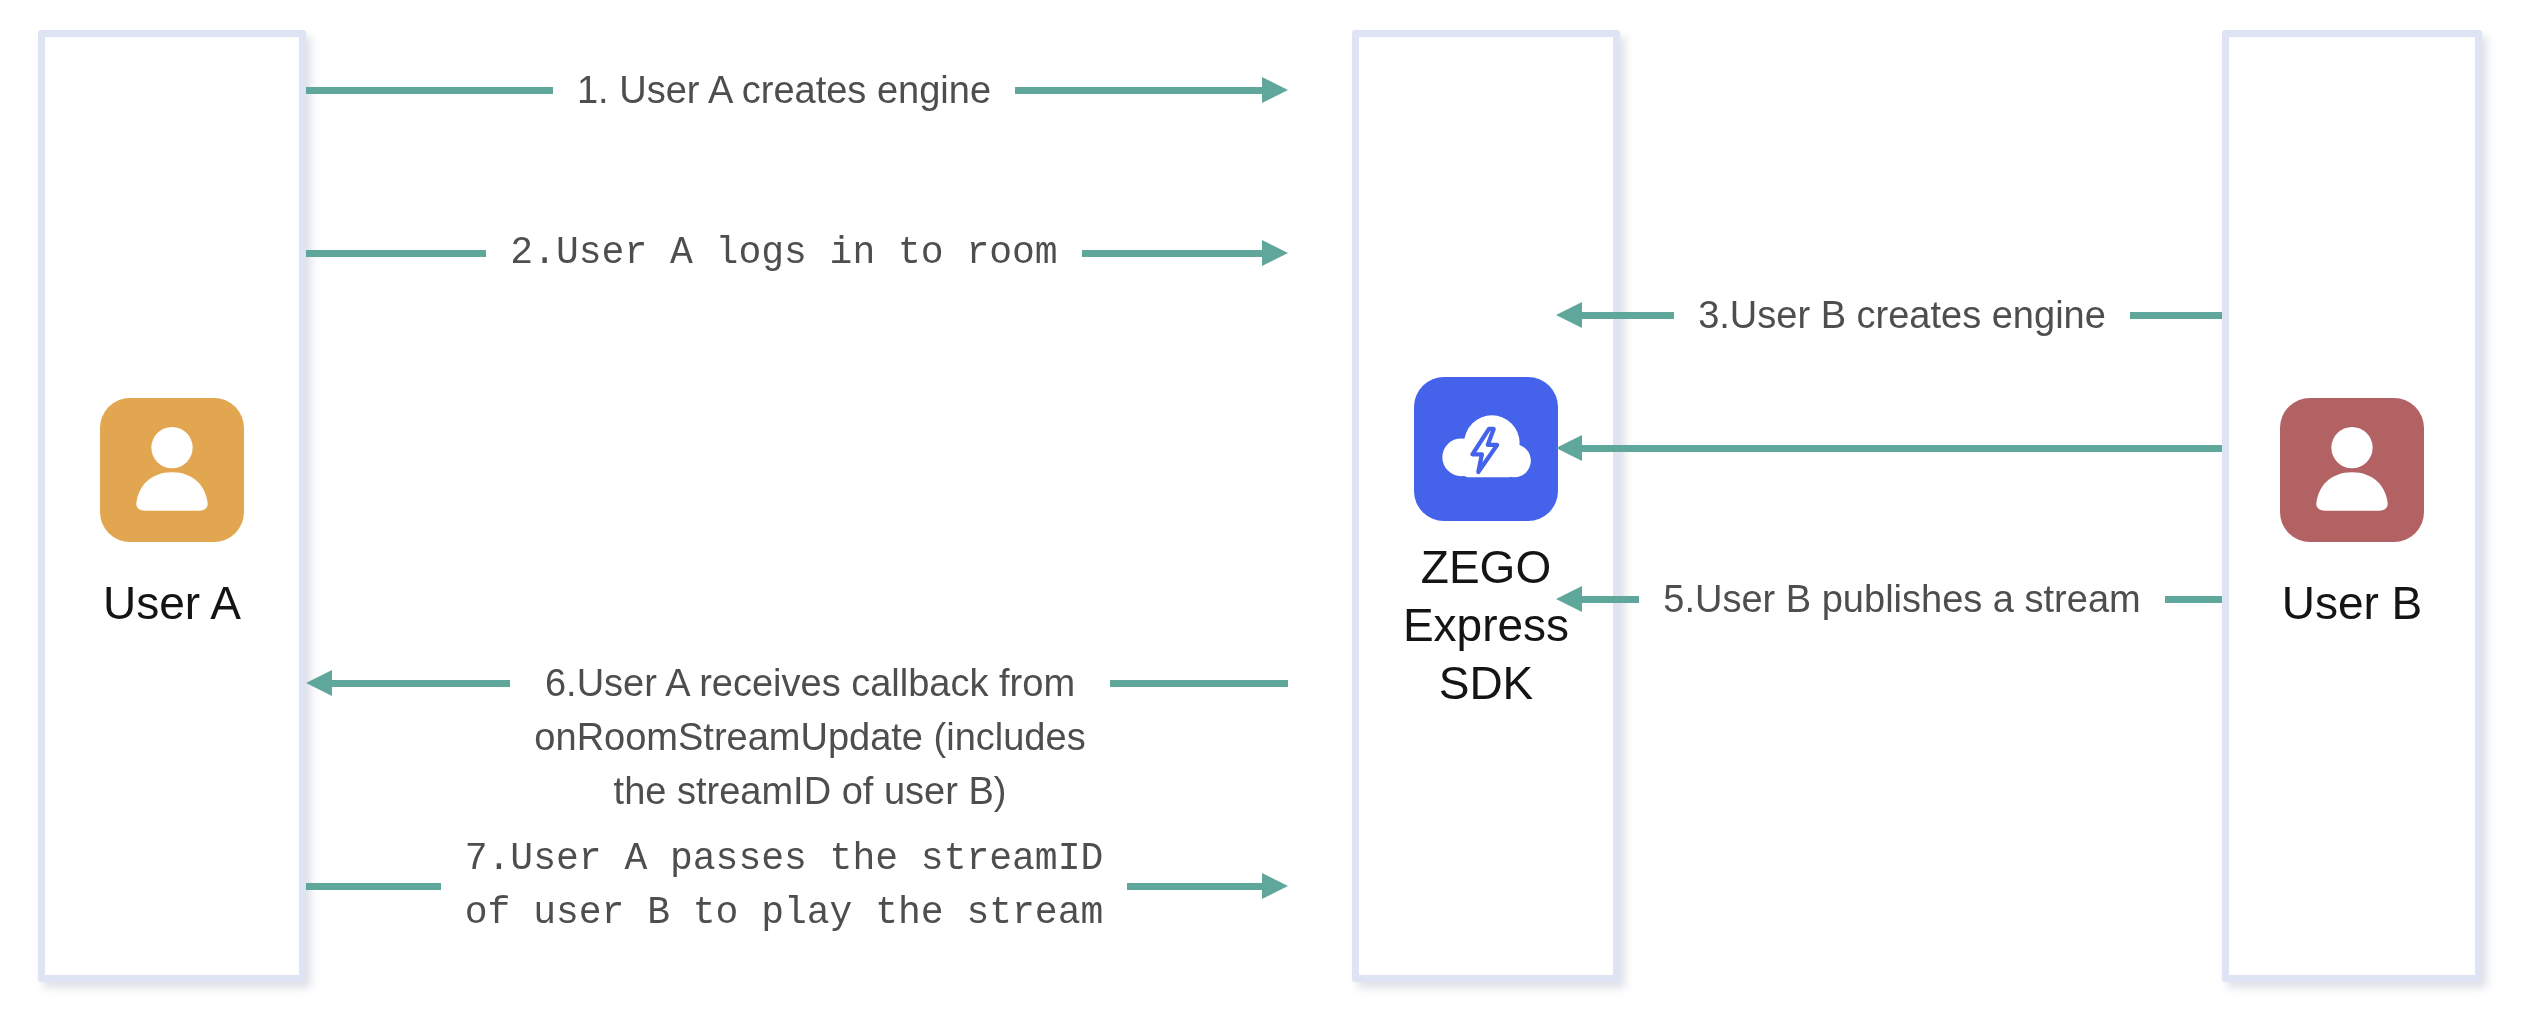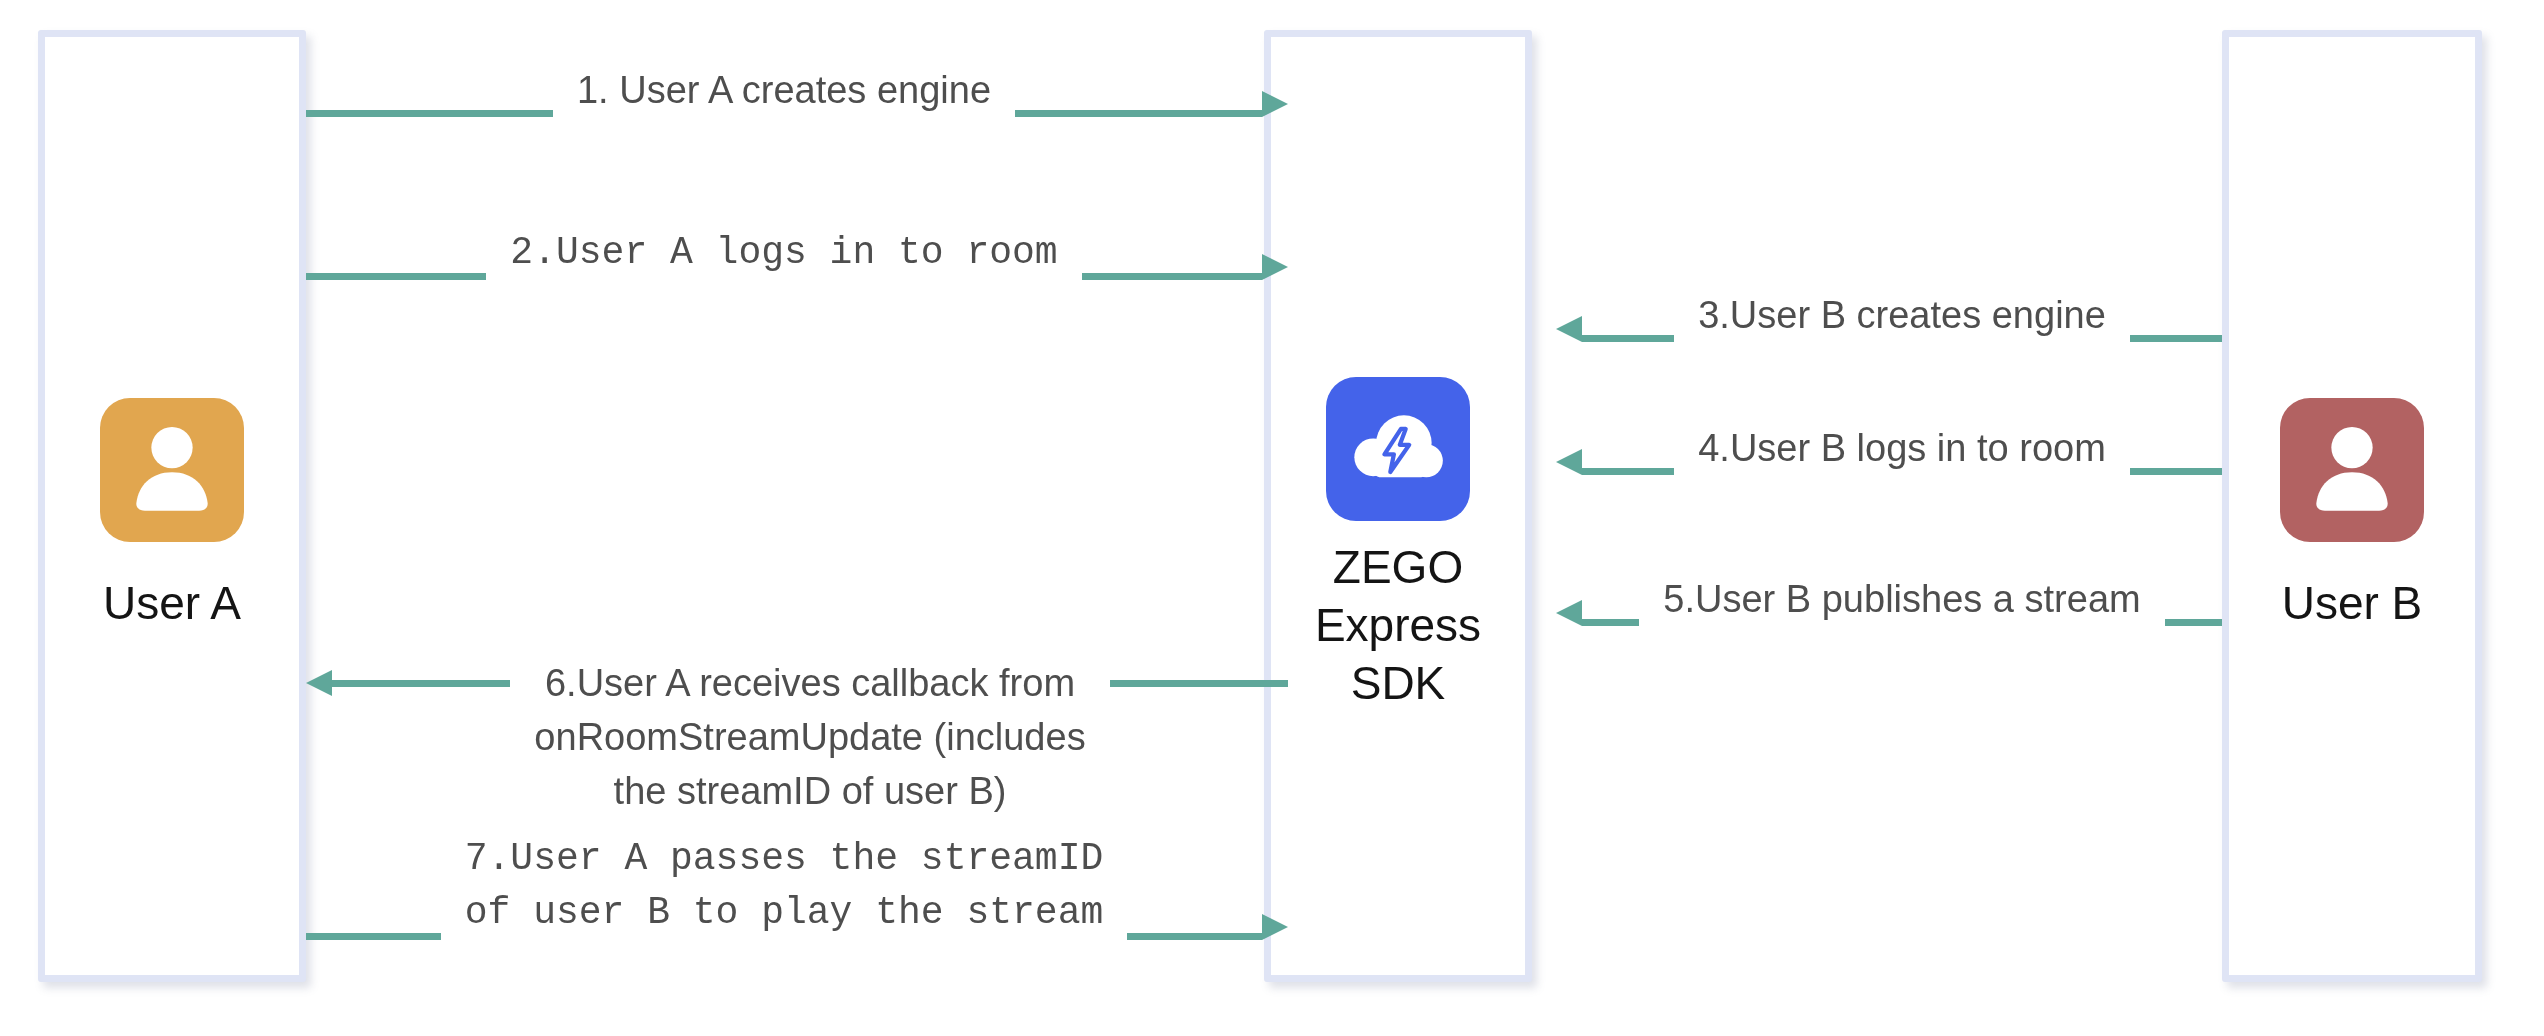--- a/index.html
+++ b/index.html
@@ -22,21 +22,21 @@
     position:absolute;
     top:30px;
     height:952px;
     background:#ffffff;
     border:7px solid var(--border);
     border-radius:3px;
     box-sizing:border-box;
     box-shadow:5px 6px 9px rgba(110,120,150,.22);
   }
   .box-a{left:38px;width:268px;}
-  .box-sdk{left:1264px;width:268px;}
+  .box-sdk{left:1352px;width:268px;}
   .box-b{left:2222px;width:260px;}
 
   .avatar{
     position:absolute;
     left:50%;
     transform:translateX(-50%);
     width:144px;
     height:144px;
     border-radius:30px;
     display:flex;
@@ -57,21 +57,21 @@
     line-height:58px;
     white-space:pre-line;
   }
   .box-a .actor-label,.box-b .actor-label{top:537px;}
   .box-sdk .actor-label{top:501px;}
 
   
   .arrow{
     position:absolute;
     display:flex;
-    align-items:flex-end;
+    align-items:center;
   }
   .arrow .seg{
     flex:1;
     height:7px;
     background:var(--teal);
   }
   .arrow .label{
     flex:0 0 auto;
     margin:0 24px;
     font-size:38px;
@@ -155,21 +155,20 @@
   <div class="arrow" style="left:1556px;top:288px;width:666px;height:54px;">
     <div class="arrowhead left"></div>
     <div class="seg"></div>
     <div class="label">3.User B creates engine</div>
     <div class="seg"></div>
   </div>
 
   <div class="arrow" style="left:1556px;top:421px;width:666px;height:54px;">
     <div class="arrowhead left"></div>
     <div class="seg"></div>
-    <div class="label">4.User B logs in to room</div>
     <div class="seg"></div>
   </div>
 
   <div class="arrow" style="left:1556px;top:572px;width:666px;height:54px;">
     <div class="arrowhead left"></div>
     <div class="seg"></div>
     <div class="label">5.User B publishes a stream</div>
     <div class="seg"></div>
   </div>
 

